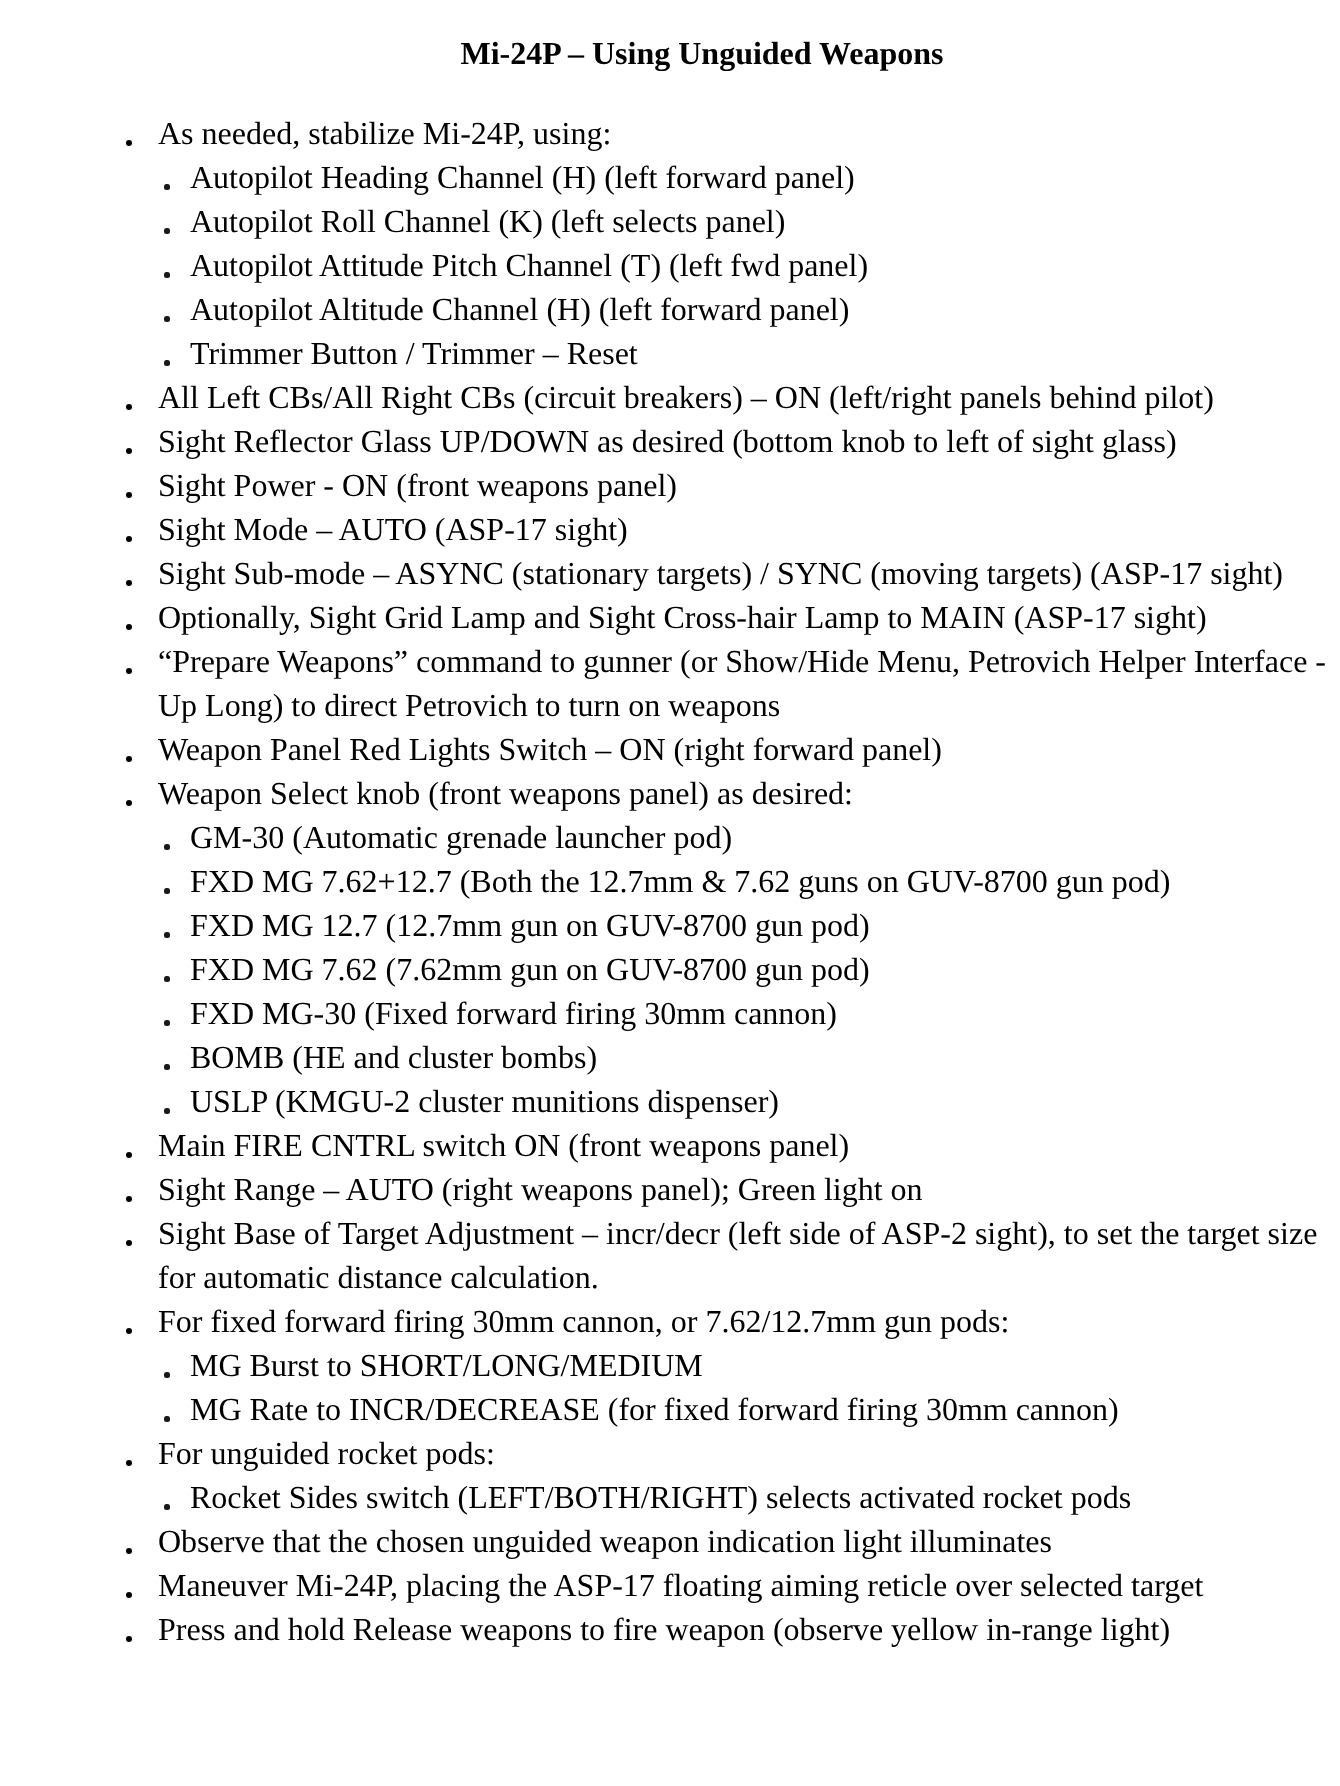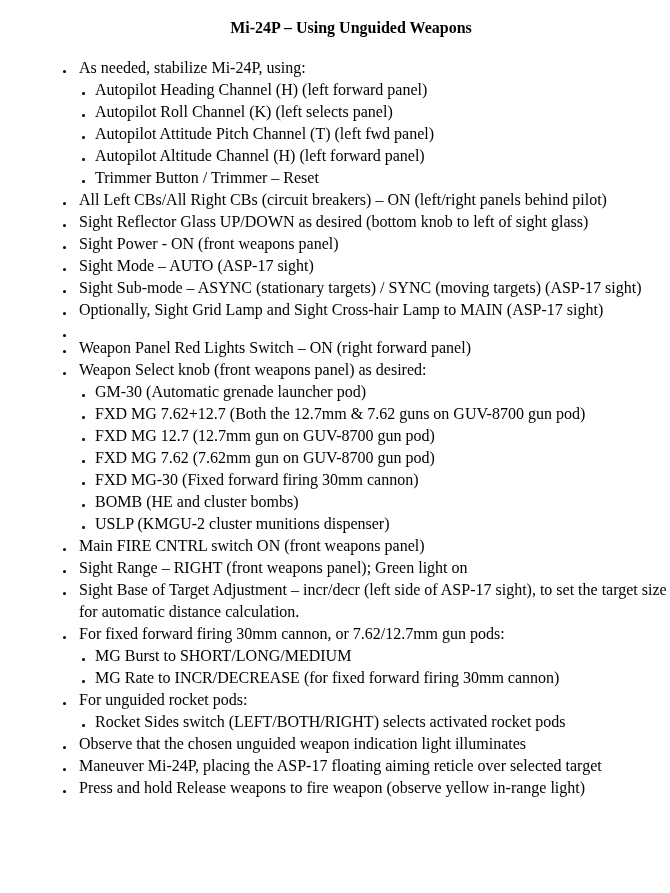--- a/index.html
+++ b/index.html
@@ -138,20 +138,21 @@
       <div class="item l1">
         <span class="marker">
           <span class="dot"></span>
         </span>
         <span class="text">Optionally, Sight Grid Lamp and Sight Cross-hair Lamp to MAIN (ASP-17 sight)</span>
       </div>
       <div class="item l1">
         <span class="marker">
           <span class="dot"></span>
         </span>
+        <span class="text">“Prepare Weapons” command to gunner (or Show/Hide Menu, Petrovich Helper Interface - Up Long) to direct Petrovich to turn on weapons</span>
       </div>
       <div class="item l1">
         <span class="marker">
           <span class="dot"></span>
         </span>
         <span class="text">Weapon Panel Red Lights Switch – ON (right forward panel)</span>
       </div>
       <div class="item l1">
         <span class="marker">
           <span class="dot"></span>
@@ -203,27 +204,27 @@
       <div class="item l1">
         <span class="marker">
           <span class="dot"></span>
         </span>
         <span class="text">Main FIRE CNTRL switch ON (front weapons panel)</span>
       </div>
       <div class="item l1">
         <span class="marker">
           <span class="dot"></span>
         </span>
-        <span class="text">Sight Range – RIGHT (front weapons panel); Green light on</span>
-      </div>
-      <div class="item l1">
-        <span class="marker">
-          <span class="dot"></span>
-        </span>
-        <span class="text">Sight Base of Target Adjustment – incr/decr (left side of ASP-17 sight), to set the target size for automatic distance calculation.</span>
+        <span class="text">Sight Range – AUTO (right weapons panel); Green light on</span>
+      </div>
+      <div class="item l1">
+        <span class="marker">
+          <span class="dot"></span>
+        </span>
+        <span class="text">Sight Base of Target Adjustment – incr/decr (left side of ASP-2 sight), to set the target size for automatic distance calculation.</span>
       </div>
       <div class="item l1">
         <span class="marker">
           <span class="dot"></span>
         </span>
         <span class="text">For fixed forward firing 30mm cannon, or 7.62/12.7mm gun pods:</span>
       </div>
       <div class="item l2">
         <span class="marker">
           <span class="dot"></span>

